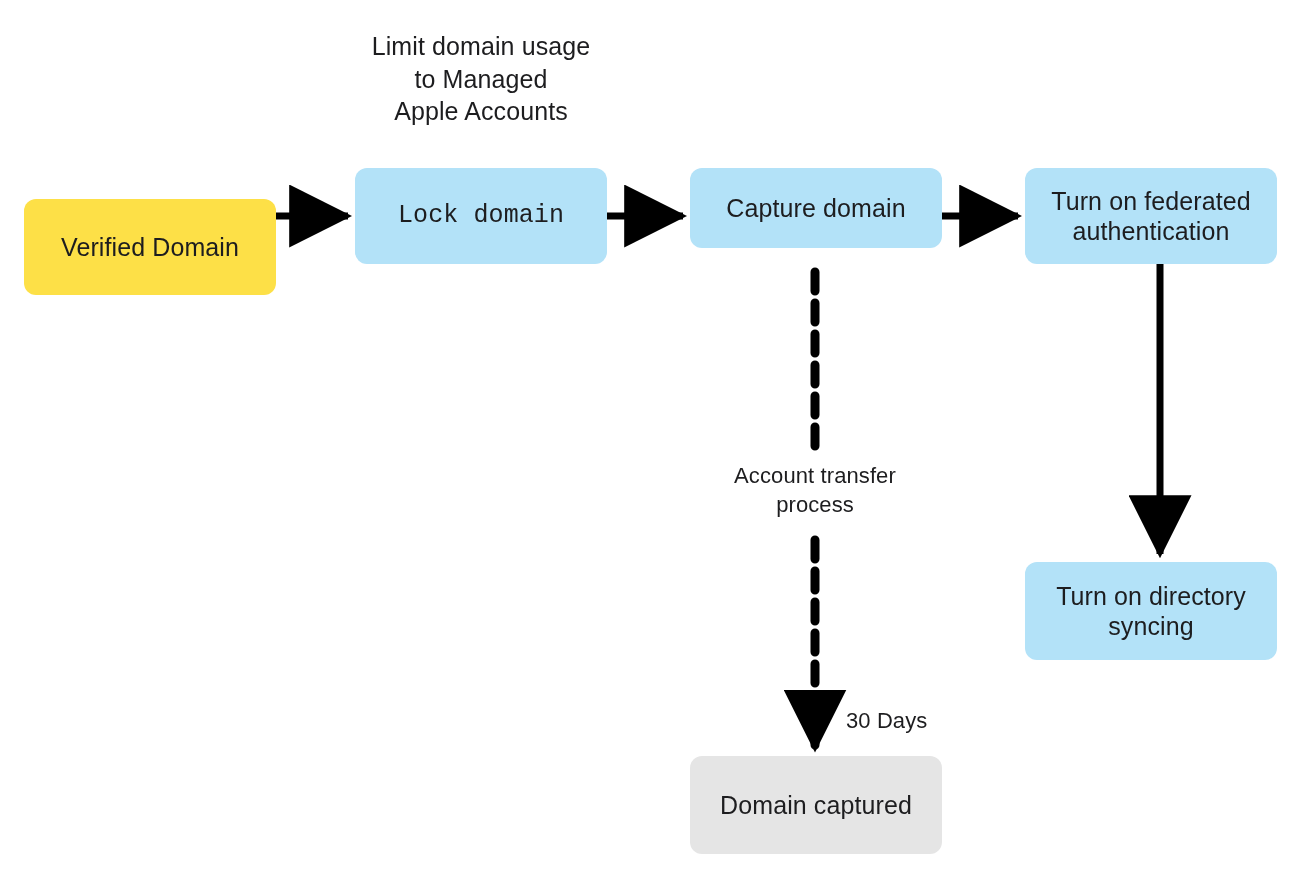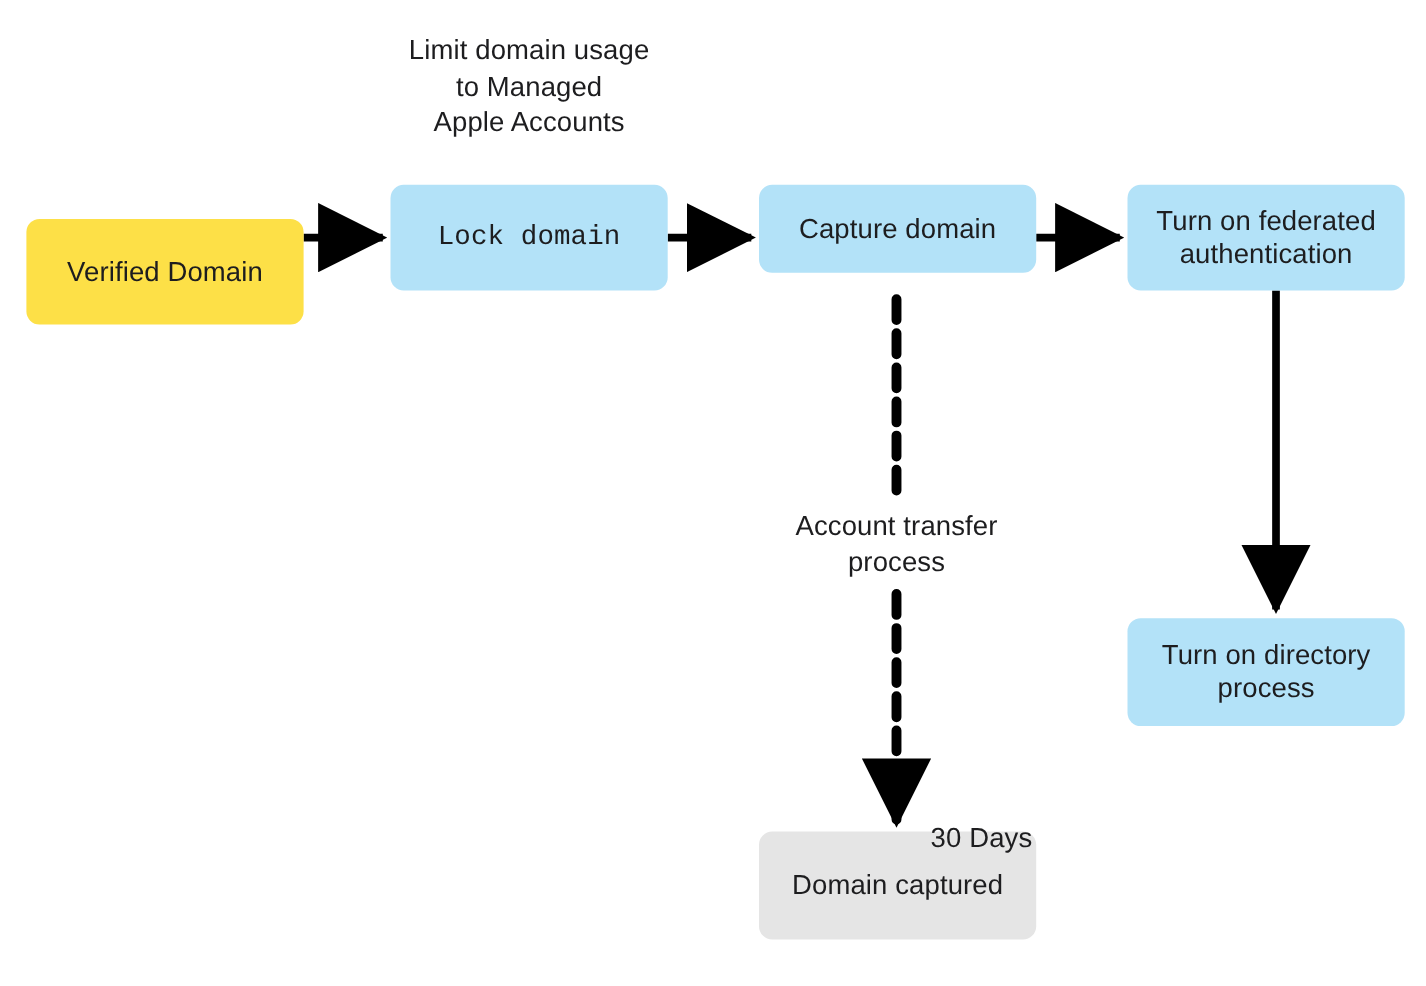--- a/index.html
+++ b/index.html
@@ -45,21 +45,21 @@
     text-align: center;
     font-size: 25px;
     line-height: 1.30;
     letter-spacing: 0.1px;
     color: #1d1d1f;
     white-space: pre-line;
   }
   .edge-label {
     position: absolute;
     text-align: center;
-    font-size: 25px;
+    font-size: 22px;
     line-height: 1.30;
     letter-spacing: 0.1px;
     color: #1d1d1f;
     white-space: pre-line;
   }
 </style>
 </head>
 <body>
 
 <div id="diagram-canvas">
@@ -96,22 +96,22 @@
 
 
   <div class="node" style="left:24px; top:168px; width:252px; height:96px; background:#fde047;margin-top:31px;">Verified Domain</div>
 
   <div class="node" style="left:355px; top:168px; width:252px; height:96px; background:#b3e2f8;font-family:Liberation Mono, monospace;">Lock domain</div>
 
   <div class="node" style="left:690px; top:168px; width:252px; height:80px; background:#b3e2f8;">Capture domain</div>
 
   <div class="node" style="left:1025px; top:168px; width:252px; height:96px; background:#b3e2f8;">Turn on federated authentication</div>
 
-  <div class="node" style="left:1025px; top:562px; width:252px; height:98px; background:#b3e2f8;">Turn on directory process</div>
+  <div class="node" style="left:1025px; top:562px; width:252px; height:98px; background:#b3e2f8;">Turn on directory syncing</div>
 
   <div class="node" style="left:690px; top:756px; width:252px; height:98px; background:#e5e5e5;">Domain captured</div>
 
   <div class="edge-label" style="left:672px; top:462px; width:286px;">Account transfer
 process</div>
 
-  <div class="edge-label" style="left:846px; top:707px; width:140px; text-align:left;margin-top:39px;">30 Days</div>
+  <div class="edge-label" style="left:846px; top:707px; width:140px; text-align:left;">30 Days</div>
 
 </div>
 
 </body></html>

